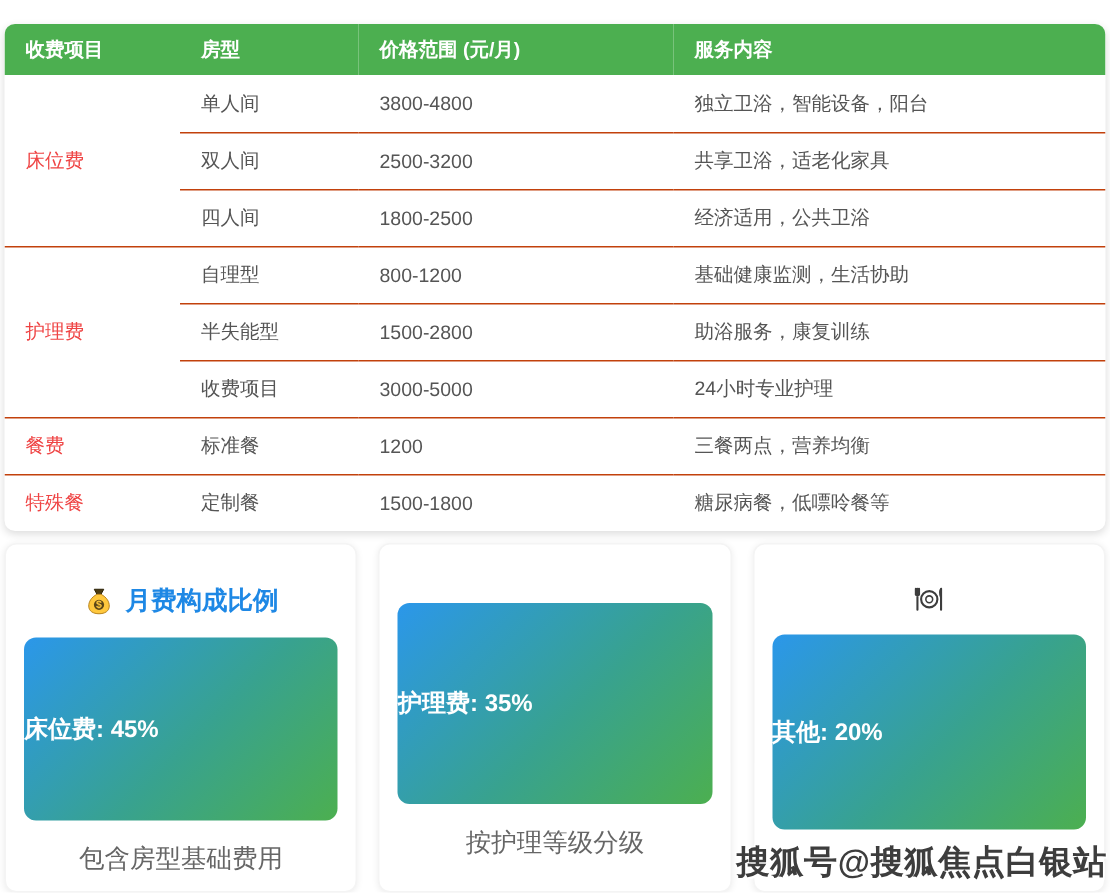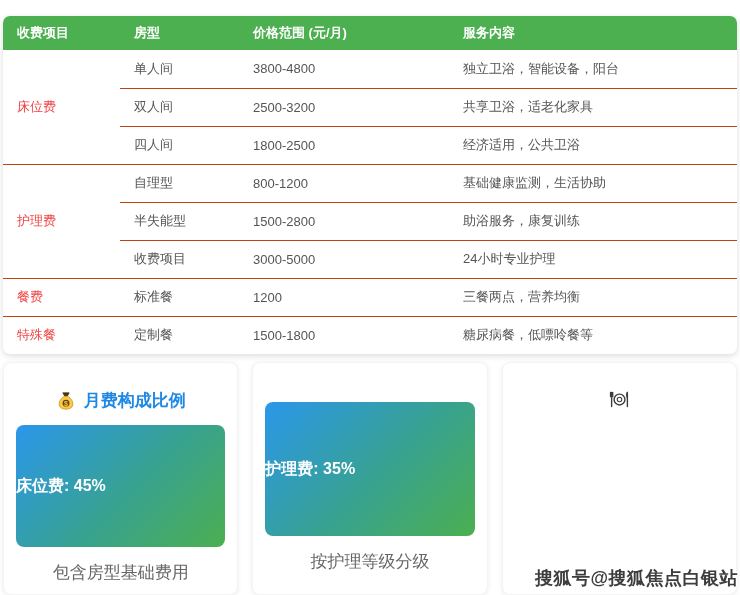--- a/index.html
+++ b/index.html
@@ -91,21 +91,21 @@
     font-size: 17px;
     color: #666;
     min-height: 15px;
   }
 
   
   .watermark {
     position: absolute;
     right: 2px;
     bottom: 5px;
-    font-size: 18px;
+    font-size: 22px;
     font-weight: bold;
     letter-spacing: 0.5px;
     color: #3d3d3d;
     text-shadow:
       -1px -1px 0 #fff, 1px -1px 0 #fff,
       -1px  1px 0 #fff, 1px  1px 0 #fff;
     white-space: nowrap;
     pointer-events: none;
   }
 </style>
@@ -212,18 +212,21 @@
     <div class="card-title">
       <span class="icon">
         <svg width="21" height="21" viewBox="0 0 24 24" fill="none" stroke="#3d3d3d" stroke-width="1.6" stroke-linecap="round">
           <circle cx="12" cy="12" r="6.2"></circle>
           <circle cx="12" cy="12" r="2.6" stroke-width="1.2"></circle>
           <path d="M3 4 V20 M1.8 4 V8.5 M4.2 4 V8.5 M1.8 8.5 Q3 10 4.2 8.5"></path>
           <path d="M21 4 V20 M21 4 Q19.4 6.5 21 10.5"></path>
         </svg>
       </span>
     </div>
+    <div class="grad-box">
+      <span>其他: 20%</span>
+    </div>
     <div class="card-caption"></div>
   </div>
 
 </div>
 
 <div class="watermark">搜狐号@搜狐焦点白银站</div>
 
 </body></html>

